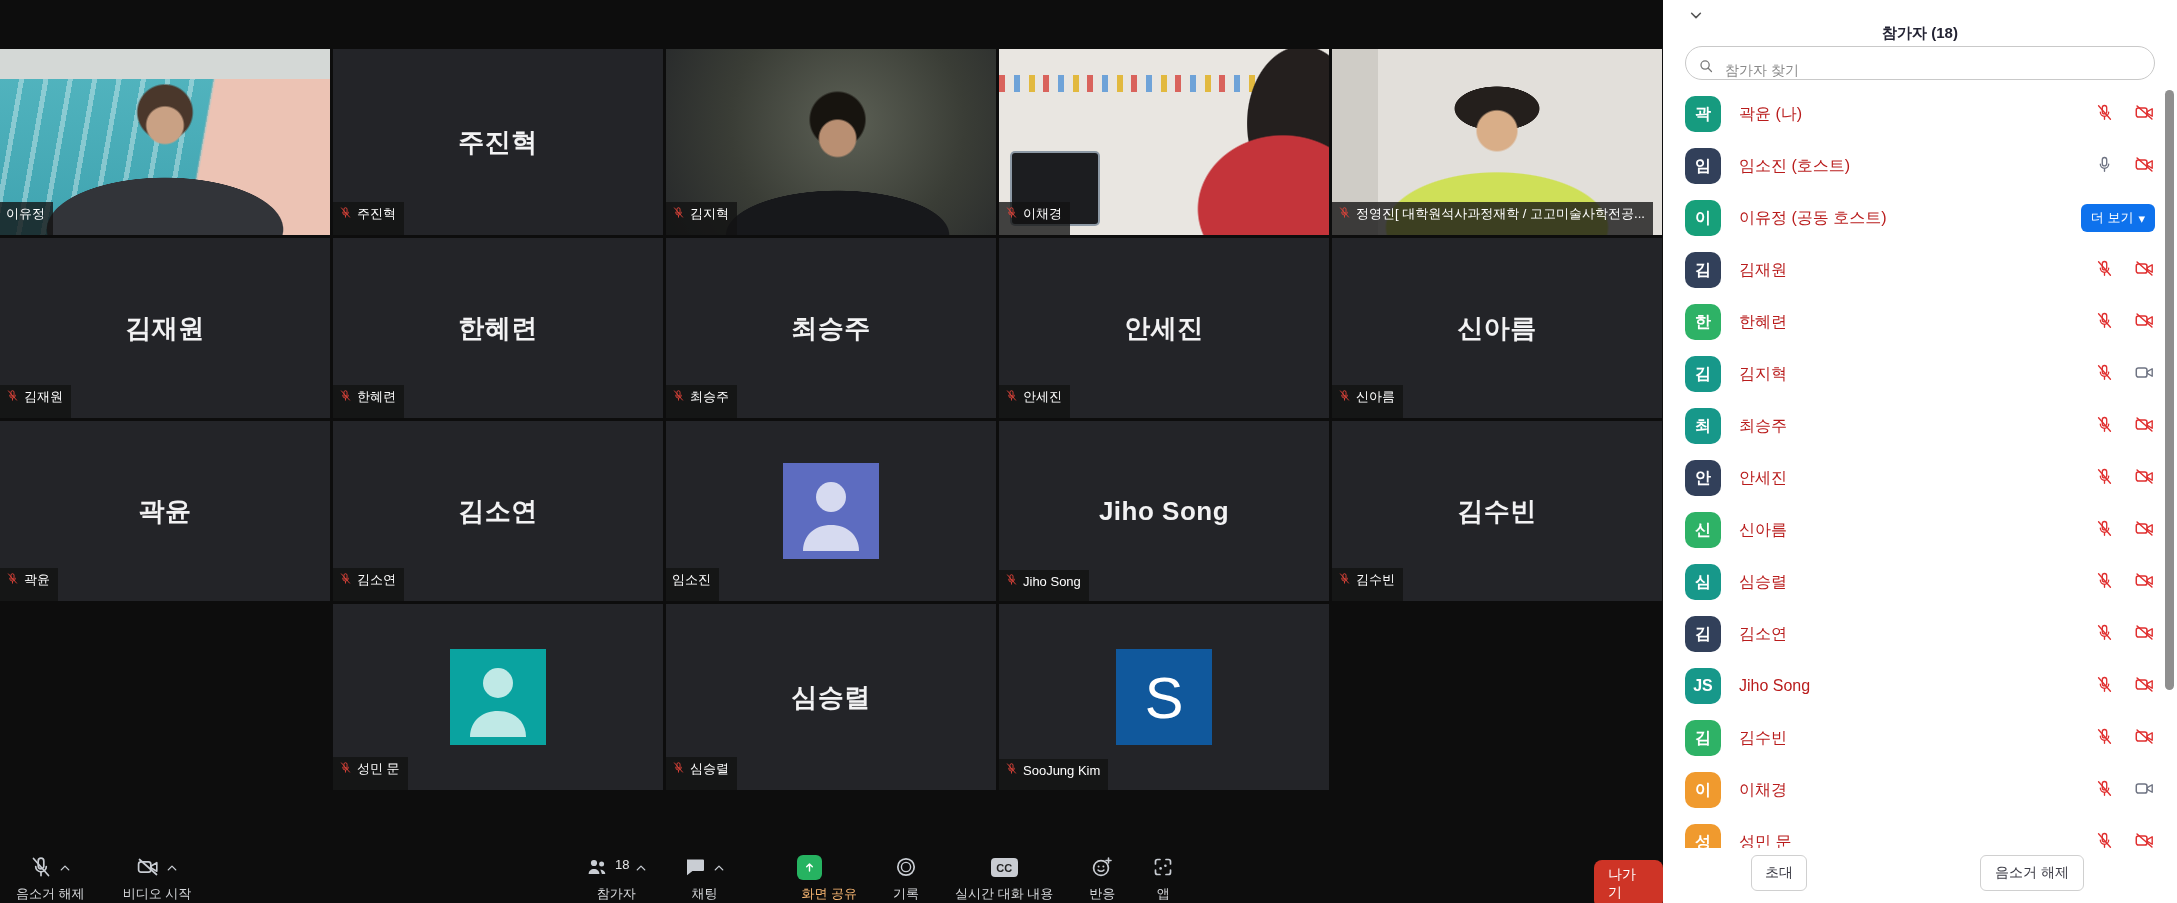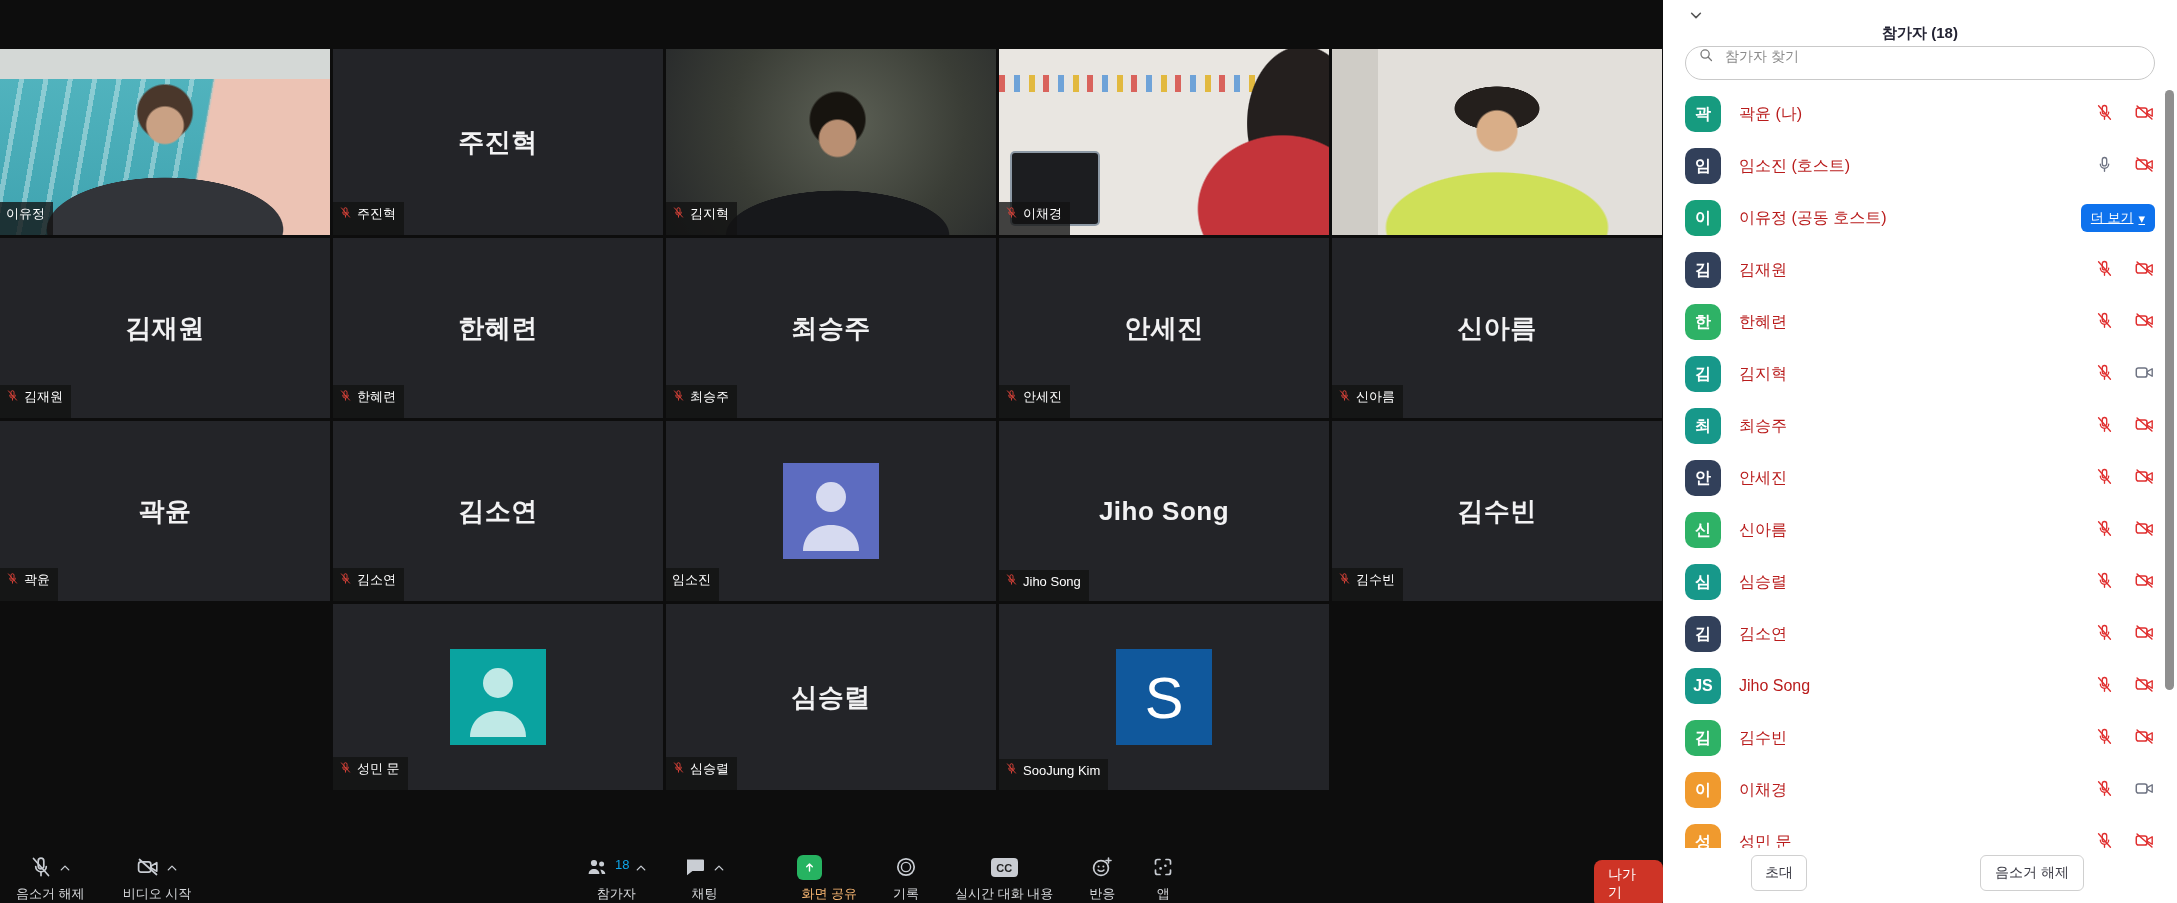--- a/index.html
+++ b/index.html
@@ -57,47 +57,47 @@
     radial-gradient(circle at 50% 44%,#d9ae88 0 10%,rgba(0,0,0,0) 11%),
     radial-gradient(ellipse 13% 12% at 50% 32%,#241f1c 0 98%,rgba(0,0,0,0) 100%);}
   
   .toolbar{position:absolute;left:0;top:855px;width:1663px;height:48px;color:#d6d8db;}
   .tb-left{position:absolute;left:16px;top:0;display:flex;gap:38px;}
   .tb-center{position:absolute;left:585px;top:0;display:flex;gap:36px;}
   .tool{display:flex;flex-direction:column;align-items:center;cursor:pointer;}
   .tool .irow{display:flex;align-items:flex-start;gap:6px;height:27px;}
   .tool .lbl{font-size:13px;margin-top:3px;white-space:nowrap;}
   .tool .lbl.green{color:#fdba74;margin-left:40px;}
-  .badge{font-size:13px;color:#0ea5e9;margin-top:2px;}
+  .badge{font-size:13px;color:#e5e5e5;margin-top:2px;}
   .caret{margin-top:4px;}
   .share-ic{width:25px;height:25px;border-radius:6px;background:#26b361;display:flex;
             align-items:center;justify-content:center;}
   .cc-ic{width:27px;height:19px;margin-top:3px;border-radius:4px;background:#c9ccd2;color:#222;
          font-size:11px;font-weight:700;display:flex;align-items:center;justify-content:center;}
   .leave{position:absolute;left:1594px;top:5px;background:#ce3426;color:#fff;font-size:14px;
          padding:6px 14px;border-radius:8px;cursor:pointer;}
   
   .panel{position:absolute;left:1663px;top:0;width:514px;height:903px;background:#fff;}
   .p-head{position:absolute;top:0;left:0;right:0;height:36px;}
   .p-title{position:absolute;left:0;right:0;top:24px;text-align:center;font-size:15px;
            font-weight:700;color:#232333;}
   .p-collapse{position:absolute;left:26px;top:8px;cursor:pointer;}
   .p-search{position:absolute;left:22px;top:46px;width:470px;height:34px;border:1px solid #c9c9c9;
-            border-radius:17px;display:flex;align-items:flex-start;padding:0 12px;box-sizing:border-box;gap:8px;}
+            border-radius:17px;display:flex;align-items:flex-end;padding:0 12px;box-sizing:border-box;gap:8px;}
   .p-search input{border:none;outline:none;flex:1;font-size:14px;color:#333;background:transparent;
                   font-family:inherit;}
   .p-search input::placeholder{color:#8a8a8a;}
   .p-list{position:absolute;left:0;right:0;top:88px;height:760px;overflow:hidden;}
   .p-row{height:52px;display:flex;align-items:center;padding:0 22px;cursor:pointer;}
   .avatar{width:36px;height:36px;border-radius:10px;color:#fff;font-size:16px;font-weight:700;
           display:flex;align-items:center;justify-content:center;flex:0 0 36px;}
   .p-name{margin-left:18px;font-size:16px;color:#b91c1c;white-space:nowrap;}
   .p-status{margin-left:auto;display:flex;align-items:center;gap:20px;}
   .more-btn{margin-left:auto;background:#0e72ed;color:#fff;font-size:13px;padding:5px 10px;
-            border-radius:6px;cursor:pointer;display:flex;align-items:center;gap:5px;text-decoration:underline;}
+            border-radius:6px;cursor:pointer;display:flex;align-items:center;gap:5px;}
   .p-scroll{position:absolute;right:3px;top:90px;width:9px;height:600px;border-radius:5px;
             background:#8f8f8f;cursor:pointer;}
   .p-foot{position:absolute;left:0;right:0;bottom:0;height:55px;background:#fff;}
   .p-btn{position:absolute;top:7px;height:36px;border:1px solid #d0d0d0;border-radius:6px;
          background:#fff;color:#3c3c46;font-size:14px;display:flex;align-items:center;
          justify-content:center;cursor:pointer;box-sizing:border-box;}
   .p-btn.invite{left:88px;width:56px;}
   .p-btn.unmute{left:317px;width:104px;}
 </style>
 </head>
@@ -151,20 +151,29 @@
    <path d="M6.7 11.5a5.3 5.3 0 0 0 10.6 0" fill="none" stroke="#e0443a" stroke-width="1.7" stroke-linecap="round"></path>
    <line x1="12" y1="17" x2="12" y2="20.6" stroke="#e0443a" stroke-width="1.7" stroke-linecap="round"></line>
                   <line x1="4.5" y1="3.5" x2="19.5" y2="20.5" stroke="#e0443a" stroke-width="1.7" stroke-linecap="round"></line>
                 </svg></span>
               <span class="nm">이채경</span>
             </div>
           </div>
           <div class="tile v-lime">
             <div class="scene"></div>
             <div class="figure"></div>
+            <div class="chip">
+              <span><svg width="13" height="13" viewBox="0 0 24 24">
+                  <path d="M12 3.2a2.8 2.8 0 0 1 2.8 2.8v5a2.8 2.8 0 0 1-5.6 0V6A2.8 2.8 0 0 1 12 3.2z" fill="none" stroke="#e0443a" stroke-width="1.7"></path>
+   <path d="M6.7 11.5a5.3 5.3 0 0 0 10.6 0" fill="none" stroke="#e0443a" stroke-width="1.7" stroke-linecap="round"></path>
+   <line x1="12" y1="17" x2="12" y2="20.6" stroke="#e0443a" stroke-width="1.7" stroke-linecap="round"></line>
+                  <line x1="4.5" y1="3.5" x2="19.5" y2="20.5" stroke="#e0443a" stroke-width="1.7" stroke-linecap="round"></line>
+                </svg></span>
+              <span class="nm">정영진[ 대학원석사과정재학 / 고고미술사학전공...</span>
+            </div>
           </div>
         </div>
         <div class="grid-row" style="top: 238px; height: 180px;">
           <div class="tile">
             <div class="center-name">김재원</div>
             <div class="chip">
               <span><svg width="13" height="13" viewBox="0 0 24 24">
                   <path d="M12 3.2a2.8 2.8 0 0 1 2.8 2.8v5a2.8 2.8 0 0 1-5.6 0V6A2.8 2.8 0 0 1 12 3.2z" fill="none" stroke="#e0443a" stroke-width="1.7"></path>
    <path d="M6.7 11.5a5.3 5.3 0 0 0 10.6 0" fill="none" stroke="#e0443a" stroke-width="1.7" stroke-linecap="round"></path>
    <line x1="12" y1="17" x2="12" y2="20.6" stroke="#e0443a" stroke-width="1.7" stroke-linecap="round"></line>

